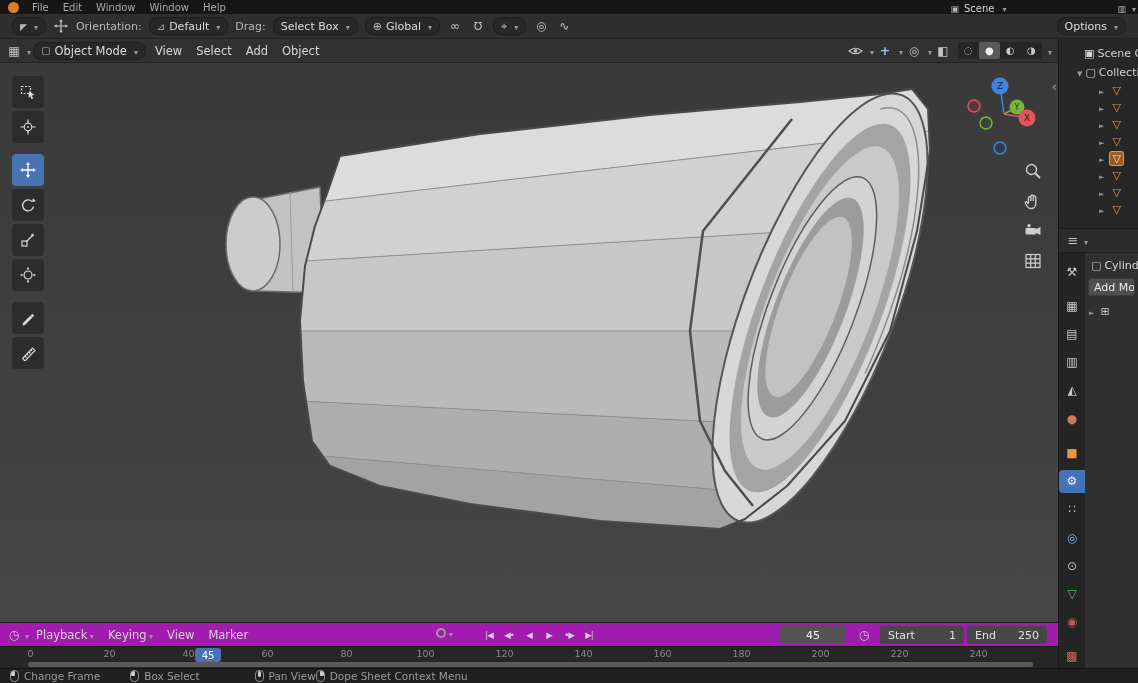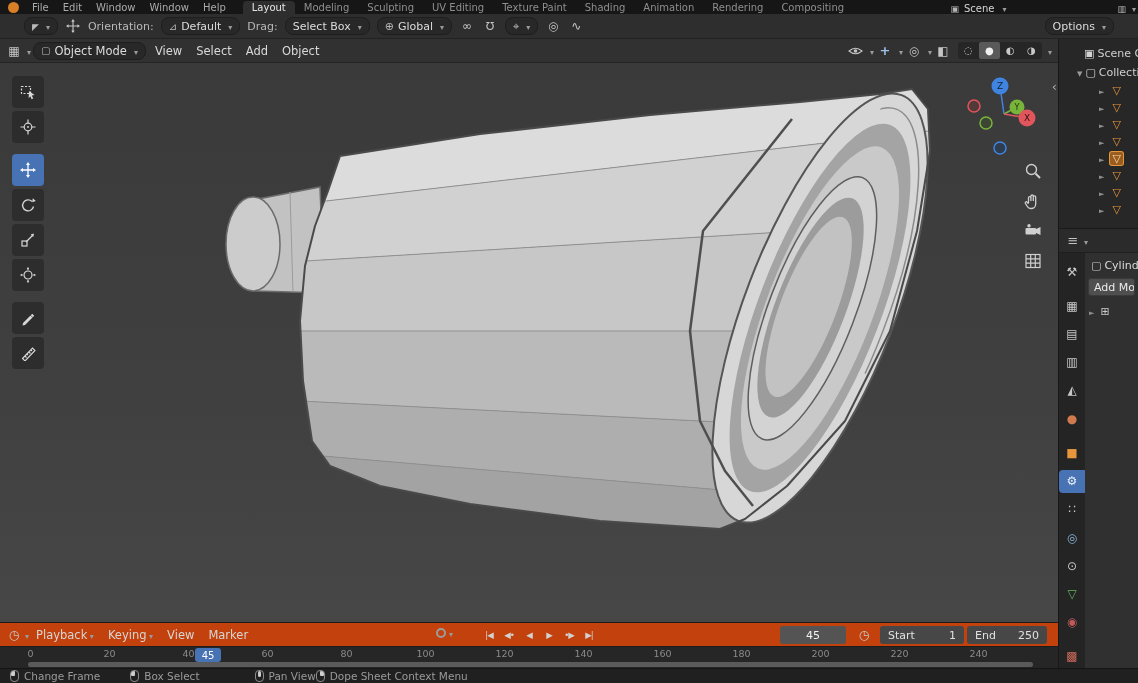--- a/index.html
+++ b/index.html
@@ -21,21 +21,21 @@
   .ws-tab{padding:1px 9px;border-radius:4px 4px 0 0;color:#8f8f8f;white-space:nowrap}
   .ws-tab.active{background:#2e2e2e;color:#e4e4e4}
   .topbar-right{margin-left:auto;display:flex;align-items:center;padding-right:2px;gap:3px}
   .tb-icon{font-size:9px;color:#b5b5b5}
   .i-scene::before{content:"▣"}
   .i-viewlayer::before{content:"▥"}
   .tb-label{color:#d5d5d5;padding:0 2px}
   .tb-gap{width:105px}
 
   
-  .toolsettings{height:25px;background:#2e2e2e;display:flex;align-items:center;gap:7px;padding:0 24px;border-bottom:1px solid #222;flex:0 0 auto;font-size:11px}
+  .toolsettings{height:25px;background:#2e2e2e;display:flex;align-items:center;gap:7px;padding:0 12px;border-bottom:1px solid #222;flex:0 0 auto;font-size:11px}
   .ts-label{color:#b8b8b8;white-space:nowrap}
   .dd{display:inline-flex;align-items:center;gap:4px;background:#282828;border:1px solid #1e1e1e;border-radius:8px;height:18px;padding:0 7px;color:#dcdcdc;white-space:nowrap}
   .dd-ic{font-size:10px;color:#b9b9b9}
   .i-globe::before{content:"⊕";font-size:11px}
   .i-axes::before{content:"⊿";font-size:10px}
   .i-snapto::before{content:"⌖";font-size:11px}
   .icon-btn{display:inline-flex;align-items:center;justify-content:center;min-width:16px;height:18px;color:#c5c5c5;font-size:12px}
   .i-link::before{content:"∞"}
   .i-magnet{transform:rotate(180deg)}
   .i-magnet::before{content:"Ω";font-size:11px}
@@ -101,21 +101,21 @@
   .ptab.gap{margin-top:6px}
   .ptab.active{background:#4772b3;border-radius:4px 0 0 4px}
   .props-content{flex:1;background:#303030;overflow:hidden}
   .breadcrumb{display:flex;align-items:center;padding:6px 3px 4px;color:#dcdcdc;font-size:11px;white-space:nowrap;overflow:hidden}
   .i-objdata{color:#c9c9c9}.i-objdata::before{content:"▢"}
   .add-mod-btn{display:block;width:calc(100% - 6px);margin:2px 3px;height:18px;background:#4f4f4f;border:1px solid #3a3a3a;border-radius:3px;color:#eaeaea;font-size:11px;text-align:left;padding:0 0 0 5px;white-space:nowrap;overflow:hidden}
   .mod-row{display:flex;align-items:center;padding:6px 0 0 4px;color:#c9c9c9}
   .i-copy::before{content:"⊞";font-size:11px}
 
   
-  .tl-header{position:relative;flex:0 0 24px;background:#c2410c;border-top:1px solid #1c1c1c;display:flex;align-items:center;padding:0 6px;font-size:11.5px}
+  .tl-header{position:relative;flex:0 0 24px;background:#a21caf;border-top:1px solid #1c1c1c;display:flex;align-items:center;padding:0 6px;font-size:11.5px}
   .i-clock::before{content:"◷";font-size:12px}
   .tl-menus{display:flex}
   .tl-menu{padding:0 7px;color:#d6d6d6;white-space:nowrap}
   .record-wrap{position:absolute;left:436px;top:3px;display:flex;align-items:center}
   .record-dot{width:10px;height:10px;border-radius:50%;border:2px solid #9c9c9c;display:inline-block}
   .transport{position:absolute;left:480px;top:3px;display:flex;gap:2px}
   .tr-btn{width:18px;height:18px;display:flex;align-items:center;justify-content:center;font-size:8.5px;letter-spacing:-1px;color:#d2d2d2}
   .tl-frame{position:absolute;left:780px;top:3px;width:66px;height:18px;background:#545454;border-radius:3px;color:#f2f2f2;font-size:11px;display:flex;align-items:center;justify-content:center}
   .i-clock2{position:absolute;left:856px;top:3px}
   .i-clock2::before{content:"◷";font-size:12px}
@@ -146,31 +146,20 @@
 <div id="app">
 
   <div class="topbar">
     <span class="blender-logo"></span>
     <div class="menus">
         <span class="menu-item">File</span>
         <span class="menu-item">Edit</span>
         <span class="menu-item">Window</span>
         <span class="menu-item">Window</span>
         <span class="menu-item">Help</span>
-      </div>
-    <div class="workspaces">
-        <span class="ws-tab active">Layout</span>
-        <span class="ws-tab">Modeling</span>
-        <span class="ws-tab">Sculpting</span>
-        <span class="ws-tab">UV Editing</span>
-        <span class="ws-tab">Texture Paint</span>
-        <span class="ws-tab">Shading</span>
-        <span class="ws-tab">Animation</span>
-        <span class="ws-tab">Rendering</span>
-        <span class="ws-tab">Compositing</span>
       </div>
     <div class="topbar-right">
       <span class="tb-icon i-scene"></span>
       <span class="tb-label">Scene</span>
       <span class="caret"></span>
       <span class="tb-gap"></span>
       <span class="tb-icon i-viewlayer"></span>
       <span class="caret"></span>
     </div>
   </div>

